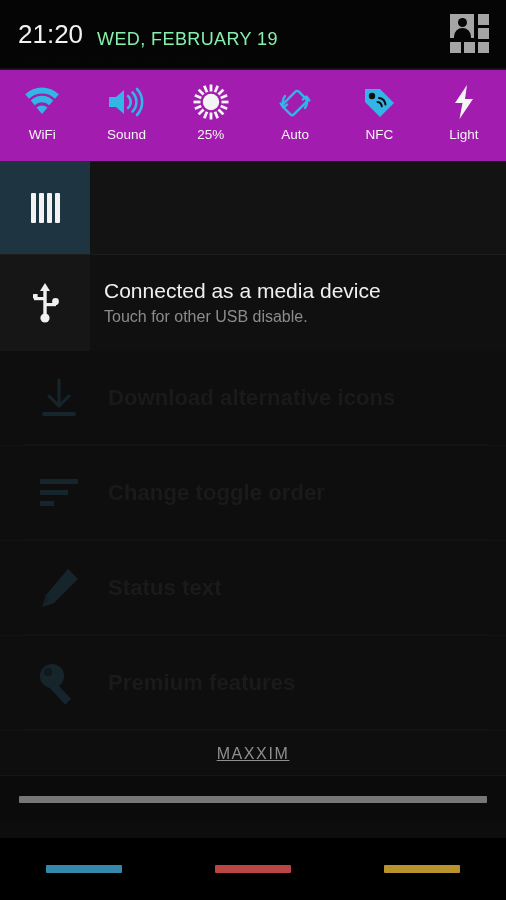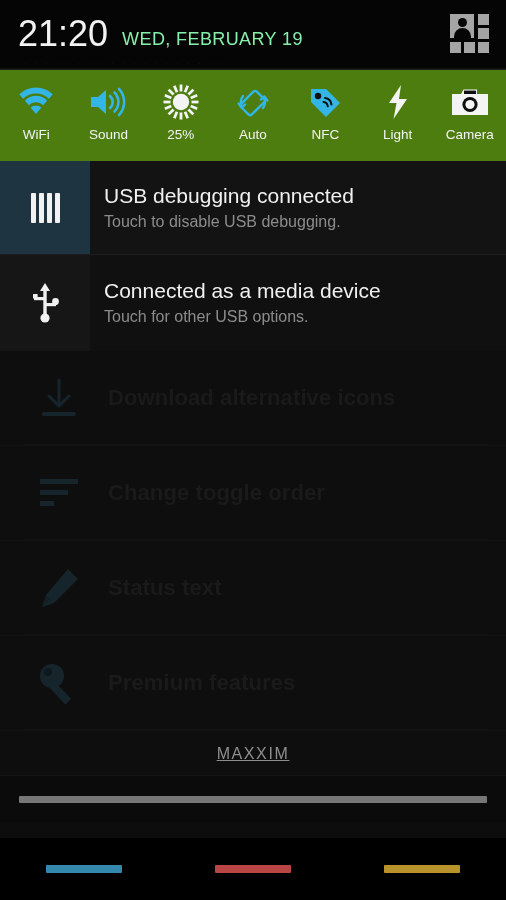--- a/index.html
+++ b/index.html
@@ -19,21 +19,21 @@
   
   .header {
     height:68px;
     background:#050505;
     display:flex;
     align-items:center;
     padding:0 14px 0 18px;
     position:relative;
   }
   .clock {
-    font-size:36px;
+    font-size:26px;
     font-weight:300;
     color:#f2f2f2;
     letter-spacing:0px;
     line-height:1;
   }
   .date {
     font-size:18px;
     font-weight:400;
     color:#86efac;
     letter-spacing:0.4px;
@@ -79,21 +79,21 @@
     position:absolute; left:0; top:-9px;
     width:100%; height:9px;
     color:#141414; font-size:8px;
     overflow:hidden; white-space:nowrap;
     letter-spacing:3px; padding-left:24px;
   }
 
   
   .toggles {
     height:91px;
-    background:#4d7c0f;
+    background:#a21caf;
     display:flex;
     align-items:center;
     padding-top:10px;
   }
   .toggle {
     flex:1;
     display:flex;
     flex-direction:column;
     align-items:center;
     justify-content:flex-start;
@@ -350,67 +350,52 @@
 
     <div class="toggle">
       <div class="ico">
         <svg width="26" height="36" viewBox="0 0 26 36">
           <path d="M16 1 L4 19 H11.5 L8.5 35 L22 15 H14 Z" fill="#f4f4f4"></path>
         </svg>
       </div>
       <div class="lbl">Light</div>
     </div>
 
-    <div class="toggle">
-      <div class="ico">
-        <svg width="40" height="32" viewBox="0 0 40 32">
-          <path d="M2 8 H11 L13.5 3.5 H27 L27 8 H38 V29 H2 Z" fill="#f4f4f4"></path>
-          <circle cx="20" cy="18.5" r="7.6" fill="#0f0f0f"></circle>
-          <circle cx="20" cy="18.5" r="4.6" fill="#f4f4f4"></circle>
-          <rect x="14" y="4.6" width="12" height="3.4" fill="#0f0f0f"></rect>
-        </svg>
-      </div>
-      <div class="lbl">Camera</div>
-    </div>
 
   </div>
 
   <div class="notif notif-1">
     <div class="notif-icon">
       <div class="dbg-bars">
           <span></span>
           <span></span>
           <span></span>
           <span></span>
         </div>
-    </div>
-    <div class="notif-body">
-      <div class="notif-title">USB debugging connected</div>
-      <div class="notif-sub">Touch to disable USB debugging.</div>
     </div>
   </div>
 
   <div class="notif notif-2">
     <div class="notif-icon">
       <svg width="34" height="44" viewBox="0 0 34 44">
         <g fill="#f0f0f0">
           <rect x="15.3" y="8" width="3.4" height="25"></rect>
           <path d="M17 2 L22 10 H12 Z"></path>
           <circle cx="17" cy="37" r="4.6"></circle>
           <rect x="6" y="16" width="11" height="3.2"></rect>
           <rect x="5" y="13" width="4.6" height="4.6" rx="0.5"></rect>
           <rect x="17" y="22" width="11" height="3.2"></rect>
           <circle cx="27.5" cy="20.5" r="3.4"></circle>
           <rect x="25.9" y="19" width="3.2" height="5"></rect>
         </g>
       </svg>
     </div>
     <div class="notif-body">
       <div class="notif-title">Connected as a media device</div>
-      <div class="notif-sub">Touch for other USB options.</div>
+      <div class="notif-sub">Touch for other USB disable.</div>
     </div>
   </div>
 
   <div class="applist">
 
     <div class="app-row">
       <div class="app-icon">
         <svg width="46" height="44" viewBox="0 0 46 44">
           <g stroke="#2b5a72" stroke-width="3" fill="none" stroke-linecap="round">
             <line x1="23" y1="4" x2="23" y2="28"></line>

